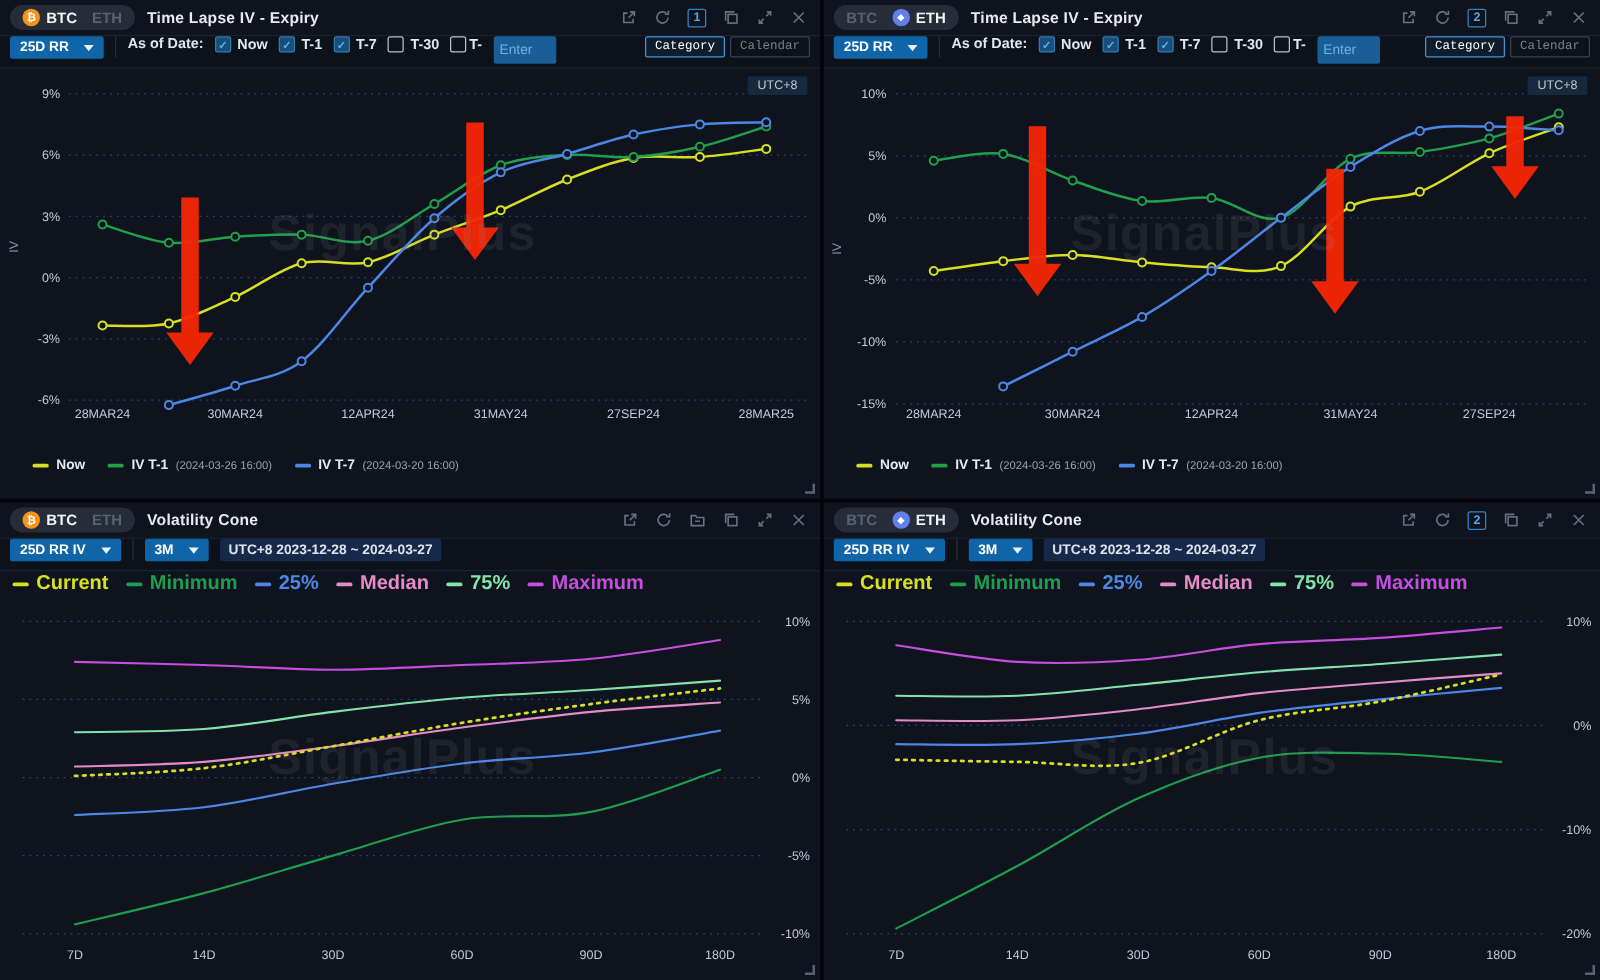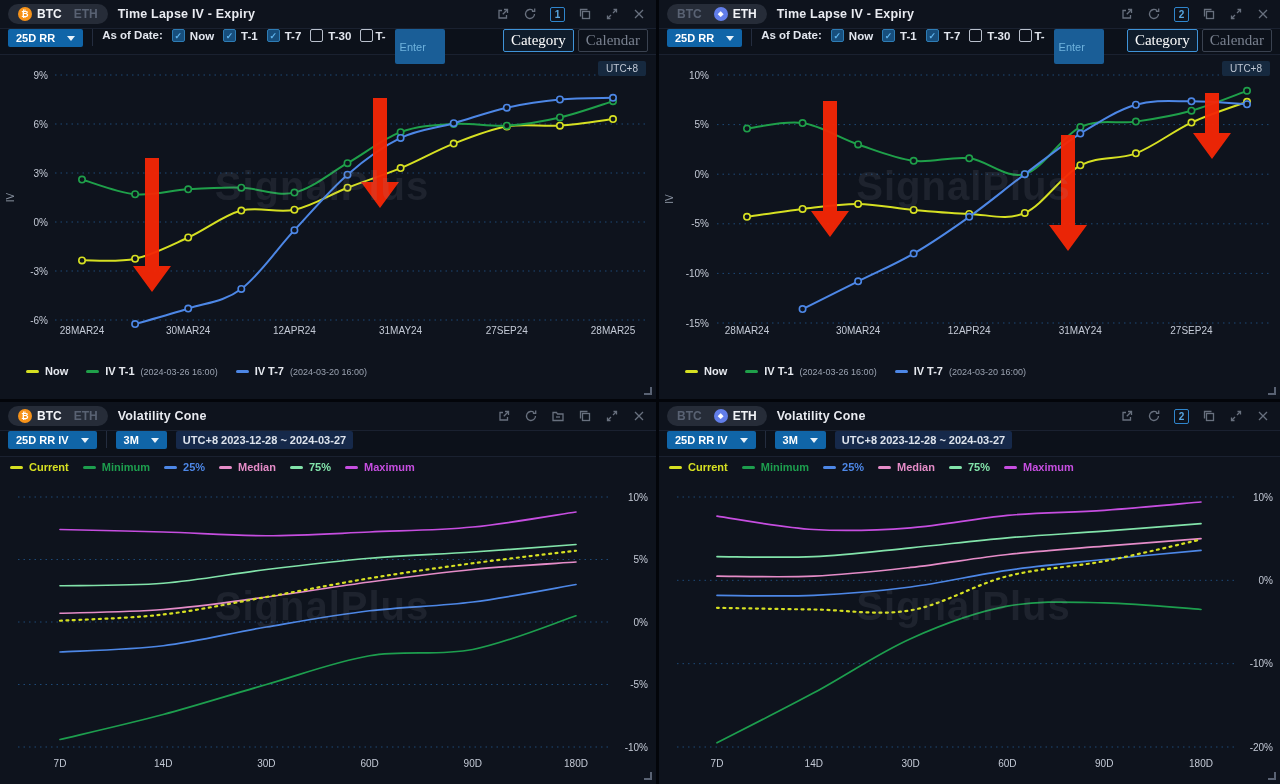--- a/index.html
+++ b/index.html
@@ -30,45 +30,45 @@
   .dd { background:#1065a8; color:#fff; font-size:11px; font-weight:bold; padding:3px 8px; border-radius:2px;
     display:inline-flex; align-items:center; gap:12px; cursor:pointer; }
   .caret { width:0; height:0; border-left:4px solid transparent; border-right:4px solid transparent; border-top:5px solid #e8f2fa; }
   .vsep { width:1px; height:17px; background:#242d3f; }
   .aslabel { font-size:11.5px; font-weight:bold; color:#e2e6ee; }
   .cbwrap { display:flex; align-items:center; gap:5px; cursor:pointer; }
   .cb { width:13px; height:13px; border:1px solid #b9c0cc; border-radius:2px; display:inline-flex; align-items:center;
     justify-content:center; font-size:9px; font-weight:bold; color:transparent; background:transparent; }
   .cb.on { background:#174e7c; border-color:#2e7cb4; color:#5fb4ee; }
   .cblabel { font-size:11.5px; font-weight:bold; color:#e2e6ee; }
-  .enter-input { width:50px; height:35px; background:#1a5e97; border:none; border-radius:2px; color:#bfe0f5;
+  .enter-input { width:50px; height:22px; background:#1a5e97; border:none; border-radius:2px; color:#bfe0f5;
     font-size:11px; padding:0 5px; font-family:"Liberation Sans",sans-serif; }
   .enter-input::placeholder { color:#6fb3de; }
   .viewbtns { margin-left:auto; display:flex; gap:4px; }
-  .vbtn { font-size:15px; padding:2px 7px; border-radius:2px; background:transparent; cursor:pointer;
-    font-family:Liberation Serif, serif; }
+  .vbtn { font-size:10px; padding:2px 7px; border-radius:2px; background:transparent; cursor:pointer;
+    font-family:Liberation Mono, monospace; }
   .vbtn.active { border:1px solid #3f93d8; color:#fff; background:rgba(45,125,200,.10); }
   .vbtn.idle { border:1px solid #3a4250; color:#79818f; }
   .rangechip { background:#16294a; color:#dde3ec; font-size:11px; font-weight:bold; padding:3px 7px; border-radius:2px; }
 
   
   .chart-wrap { position:relative; }
   .utc { position:absolute; top:6px; right:10px; background:#16293f; color:#c0c8d4; font-size:10px;
     padding:2px 8px; border-radius:2px; }
   .wm { position:absolute; left:0; right:12px; top:36%; text-align:center; font-size:40px; font-weight:bold;
     color:rgba(150,160,172,0.12); letter-spacing:1px; pointer-events:none; }
 
   
   .legend { display:flex; align-items:center; gap:18px; padding:4px 0 0 26px; height:20px; }
   .litem { display:flex; align-items:baseline; gap:6px; cursor:pointer; }
   .dash { width:13px; height:3px; border-radius:2px; align-self:center; }
   .llabel { font-size:11px; font-weight:bold; color:#e6e9ef; }
   .ltime { font-size:9px; color:#9aa2b0; }
   .legend-cone { display:flex; align-items:center; gap:14px; padding:2px 0 0 10px; height:18px; }
-  .clabel { font-size:11px; font-weight:bold; }
+  .clabel { font-size:16px; font-weight:bold; }
 
   .resize { position:absolute; right:4px; bottom:4px; width:8px; height:8px;
     border-right:2px solid #596273; border-bottom:2px solid #596273; cursor:nwse-resize; }
 </style>
 </head>
 <body>
 
 <div class="screen">
 
   <div class="panel">

